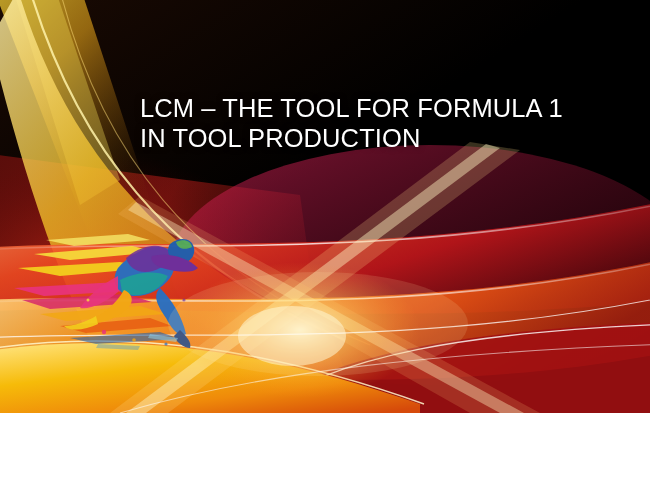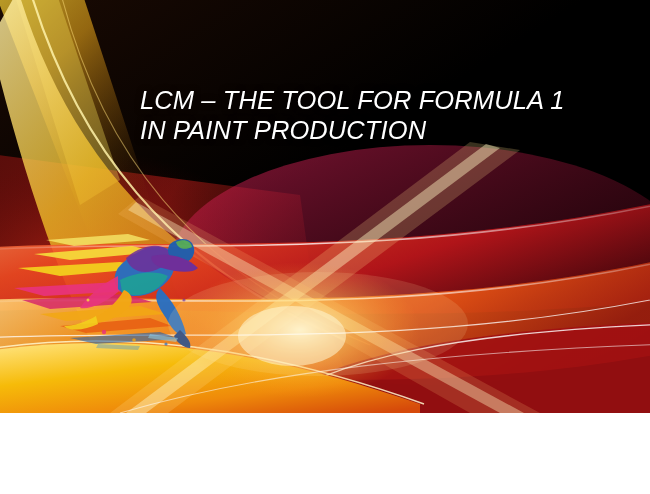--- a/index.html
+++ b/index.html
@@ -31,25 +31,24 @@
   .hero svg {
     position: absolute;
     left: 0;
     top: 0;
     display: block;
   }
   
   .title-block {
     position: absolute;
     left: 140px;
-    top: 85px;
+    top: 93px;
     width: 470px;
     z-index: 40;
     pointer-events: none;
-    font-style: italic;
   }
   .title-line {
     font-family: "Liberation Sans", sans-serif;
     font-size: 25.5px;
     font-weight: 400;
     line-height: 30px;
     color: #ffffff;
     letter-spacing: 0.1px;
     white-space: nowrap;
     text-shadow: 0 0 6px rgba(0,0,0,0.55);
@@ -229,20 +228,20 @@
           <path d="M 98 344 L 140 346 L 138 350 L 96 348 Z" fill="#3b8fd4" opacity="0.4"></path>
         </g>
 
         <ellipse cx="318" cy="324" rx="150" ry="52" fill="#ffe9a8" opacity="0.14"></ellipse>
       </g>
     </svg>
   </div>
 
   <div class="title-block">
     <div class="title-line">LCM – THE TOOL FOR FORMULA 1</div>
-    <div class="title-line">IN PAINT PRODUCTION</div>
+    <div class="title-line">IN TOOL PRODUCTION</div>
   </div>
 
   <div class="footer">
     
   </div>
 
 </div>
 
 </body></html>

